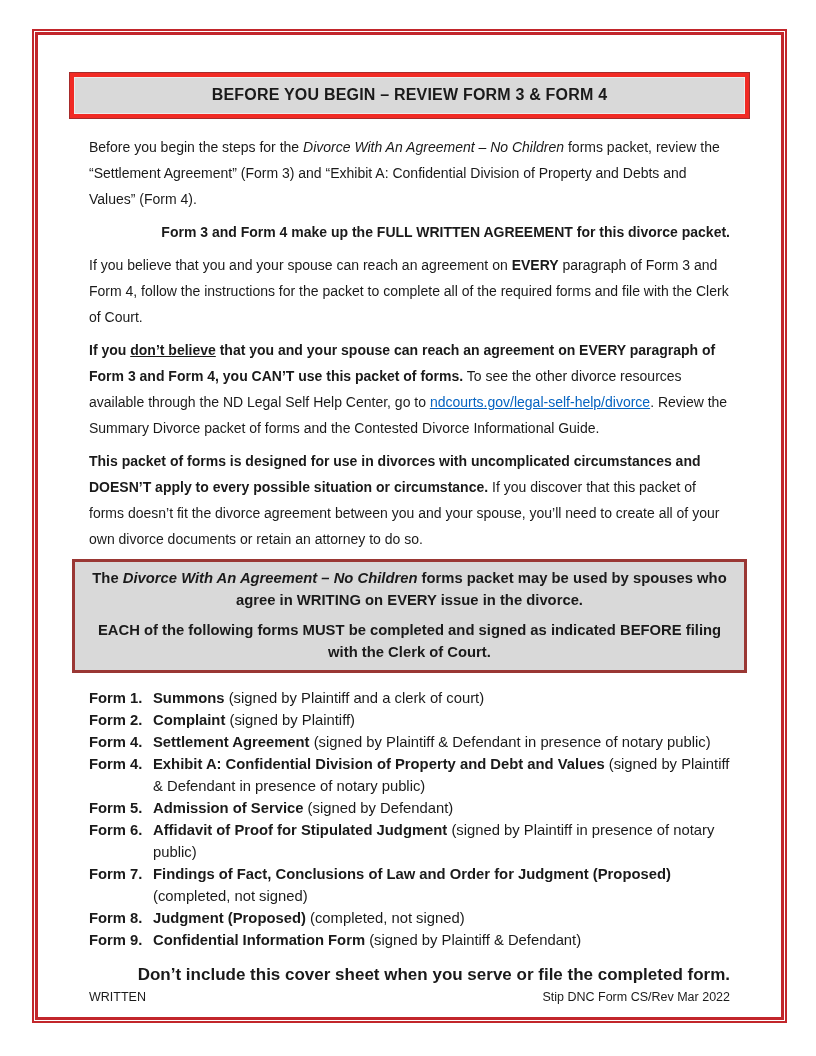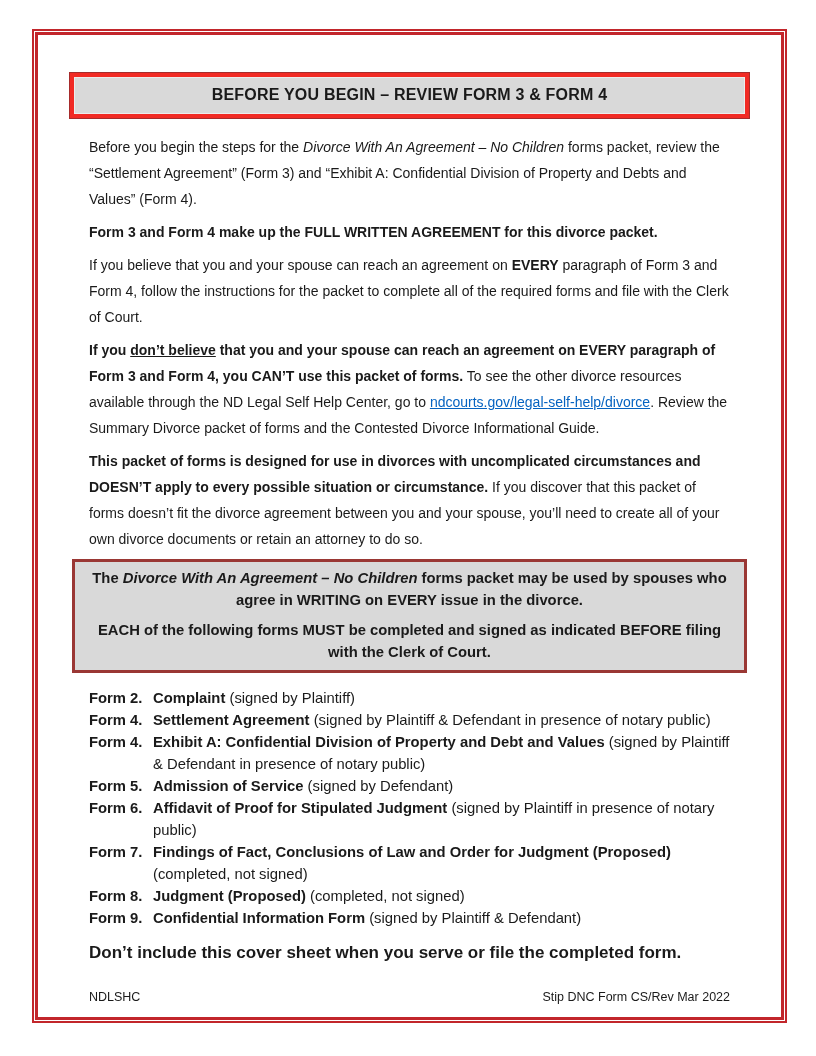--- a/index.html
+++ b/index.html
@@ -30,21 +30,21 @@
     border:4px solid var(--title-border-red);
     box-shadow:0 0 0 1px var(--title-border-dark), inset 0 0 0 1px #ececec;
     text-align:center;padding:9px 4px 10px;
   }
   .title-box h1{
     margin:0;font-size:16px;font-weight:bold;letter-spacing:0.2px;
   }
   .para{
     margin:0 37px 7px;font-size:14px;line-height:26px;text-align:left;
   }
-  .center{text-align:left;}
+  .center{text-align:right;}
   .bd{font-weight:bold;}
   .it{font-style:italic;}
   .ul{text-decoration:underline;}
   .doc-link{color:var(--link-blue);text-decoration:underline;cursor:pointer;}
   .notice-box{
     margin:6px 20px 14px;background:var(--box-fill);
     border:3px solid var(--notice-border);
     padding:5px 12px 7px;text-align:center;
   }
   .notice-line{
@@ -86,20 +86,24 @@
 
       <p class="para"><span class="bd">This packet of forms is designed for use in divorces with uncomplicated circumstances and DOESN’T apply to every possible situation or circumstance.</span><span>  If you discover that this packet of forms doesn’t fit the divorce agreement between you and your spouse, you’ll need to create all of your own divorce documents or retain an attorney to do so.</span></p>
 
       <div class="notice-box">
         <p class="notice-line"><span class="bd">The </span><span class="bd it">Divorce With An Agreement – No Children</span><span class="bd"> forms packet may be used by spouses who agree in WRITING on EVERY issue in the divorce.</span></p>
         <p class="notice-line">EACH of the following forms MUST be completed and signed as indicated BEFORE filing with the Clerk of Court.</p>
       </div>
 
       <div class="forms-list">
         <div class="form-row">
+          <span class="form-label">Form 1.</span>
+          <span class="form-desc"><b>Summons</b><span> (signed by Plaintiff and a clerk of court)</span></span>
+        </div>
+        <div class="form-row">
           <span class="form-label">Form 2.</span>
           <span class="form-desc"><b>Complaint</b><span> (signed by Plaintiff)</span></span>
         </div>
         <div class="form-row">
           <span class="form-label">Form 4.</span>
           <span class="form-desc"><b>Settlement Agreement</b><span> (signed by Plaintiff &amp; Defendant in presence of notary public)</span></span>
         </div>
         <div class="form-row">
           <span class="form-label">Form 4.</span>
           <span class="form-desc"><b>Exhibit A: Confidential Division of Property and Debt and Values</b><span> (signed by Plaintiff &amp; Defendant in presence of notary public)</span></span>
@@ -124,17 +128,17 @@
           <span class="form-label">Form 9.</span>
           <span class="form-desc"><b>Confidential Information Form</b><span> (signed by Plaintiff &amp; Defendant)</span></span>
         </div>
       </div>
 
       <p class="closing center bd">Don’t include this cover sheet when you serve or file the completed form.</p>
 
     </div>
 
     <div class="footer">
-      <span>NDLSHC</span>
+      <span>WRITTEN</span>
       <span>Stip DNC Form CS/Rev Mar 2022</span>
     </div>
   </div>
 </div>
 
 </body></html>

